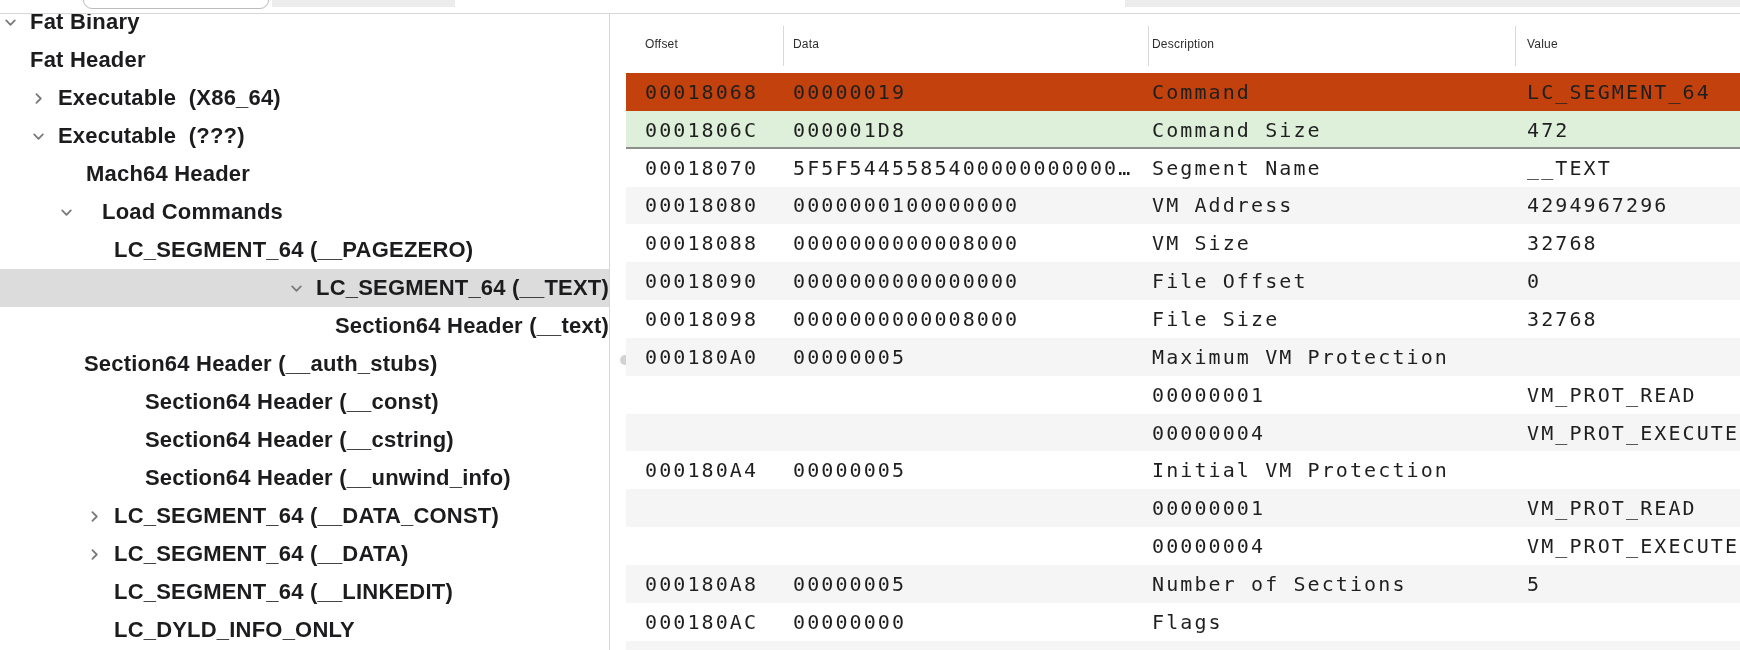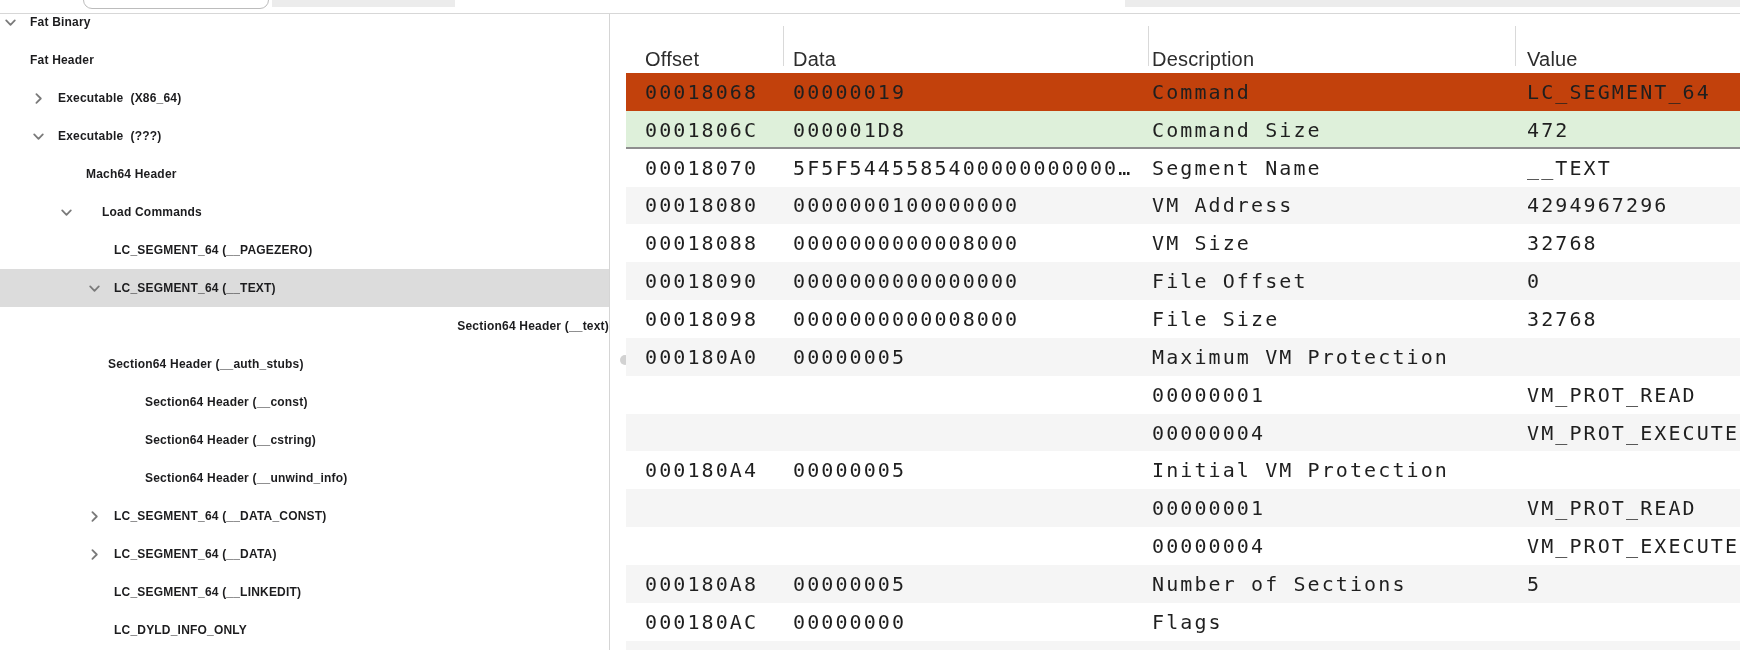--- a/index.html
+++ b/index.html
@@ -17,37 +17,37 @@
   .tb-strip{position:absolute;top:0;height:7px;background:#ececec;}
   .tb-strip.left{left:272px;width:183px;}
   .tb-strip.right{left:1125px;width:615px;}
   .top-divider{position:absolute;left:0;top:13px;width:1740px;height:1px;background:#d7d7d7;}
 
   
   .sidebar{position:absolute;left:0;top:14px;width:609px;height:636px;background:#fff;overflow:hidden;}
   .tree{position:absolute;left:0;top:-11px;width:609px;}
   .tree-row{
     position:relative;height:38px;display:flex;align-items:center;
-    font-size:12px;font-weight:700;color:#1c1c1e;letter-spacing:.2px;white-space:pre;
+    font-size:22px;font-weight:700;color:#1c1c1e;letter-spacing:.2px;white-space:pre;
   }
   .tree-row.selected{background:#dcdcdc;}
   .tree-chevron{
     display:inline-flex;width:27px;margin-left:-27px;justify-content:flex-start;
     align-items:center;flex:0 0 27px;
   }
   .tree-chevron svg{display:block;}
   .splitter-line{position:absolute;left:609px;top:14px;width:1px;height:636px;background:#d5d5d5;}
   .splitter-dot{position:absolute;left:620px;top:355px;width:10px;height:10px;border-radius:50%;background:#d2d2d2;}
 
   
   .content{position:absolute;left:626px;top:14px;width:1114px;height:636px;background:#fff;}
   .thead{position:absolute;left:0;top:0;width:1114px;height:59px;background:#fff;}
   .th{
-    position:absolute;top:16px;height:59px;display:flex;align-items:center;
-    font-size:20px;color:#2d2d2d;letter-spacing:.2px;
+    position:absolute;top:0;height:59px;display:flex;align-items:center;
+    font-size:12px;color:#2d2d2d;letter-spacing:.2px;
   }
   .th.c-offset{left:19px;} .th.c-data{left:167px;}
   .th.c-desc{left:526px;} .th.c-value{left:901px;}
   .th-div{position:absolute;top:12px;width:1px;height:40px;background:#d9d9d9;}
   .th-div.d1{left:157px;} .th-div.d2{left:522px;} .th-div.d3{left:889px;}
 
   .tbody{position:absolute;left:0;top:59px;width:1114px;}
   .trow{
     position:relative;height:37.85px;
     font-family:"DejaVu Sans Mono",monospace;font-size:20px;color:#1f1f1f;
@@ -83,25 +83,25 @@
               <path d="M5.4 3.2 L9.8 7.5 L5.4 11.8" fill="none" stroke="#7a7a7a" stroke-width="1.8" stroke-linecap="round" stroke-linejoin="round"></path>
             </svg></span><span>Executable  (X86_64)</span></div>
         <div class="tree-row" style="padding-left: 58px;"><span class="tree-chevron"><svg width="15" height="15" viewBox="0 0 15 15">
               <path d="M3.2 5.4 L7.5 9.8 L11.8 5.4" fill="none" stroke="#7a7a7a" stroke-width="1.8" stroke-linecap="round" stroke-linejoin="round"></path>
             </svg></span><span>Executable  (???)</span></div>
         <div class="tree-row" style="padding-left: 86px;"><span>Mach64 Header</span></div>
         <div class="tree-row" style="padding-left: 86px; gap: 16px;"><span class="tree-chevron"><svg width="15" height="15" viewBox="0 0 15 15">
               <path d="M3.2 5.4 L7.5 9.8 L11.8 5.4" fill="none" stroke="#7a7a7a" stroke-width="1.8" stroke-linecap="round" stroke-linejoin="round"></path>
             </svg></span><span>Load Commands</span></div>
         <div class="tree-row" style="padding-left: 114px;"><span>LC_SEGMENT_64 (__PAGEZERO)</span></div>
-        <div class="tree-row selected" style="padding-left: 114px;"><span class="tree-chevron"><svg width="15" height="15" viewBox="0 0 15 15">
+        <div class="tree-row selected" style="padding-left: 90px; justify-content: flex-end;"><span class="tree-chevron"><svg width="15" height="15" viewBox="0 0 15 15">
               <path d="M3.2 5.4 L7.5 9.8 L11.8 5.4" fill="none" stroke="#7a7a7a" stroke-width="1.8" stroke-linecap="round" stroke-linejoin="round"></path>
             </svg></span><span>LC_SEGMENT_64 (__TEXT)</span></div>
         <div class="tree-row" style="padding-left: 60px; justify-content: flex-end;"><span>Section64 Header (__text)</span></div>
-        <div class="tree-row" style="padding-left: 108px;"><span>Section64 Header (__auth_stubs)</span></div>
+        <div class="tree-row" style="padding-left: 84px;"><span>Section64 Header (__auth_stubs)</span></div>
         <div class="tree-row" style="padding-left: 145px;"><span>Section64 Header (__const)</span></div>
         <div class="tree-row" style="padding-left: 145px;"><span>Section64 Header (__cstring)</span></div>
         <div class="tree-row" style="padding-left: 145px;"><span>Section64 Header (__unwind_info)</span></div>
         <div class="tree-row" style="padding-left: 114px;"><span class="tree-chevron"><svg width="15" height="15" viewBox="0 0 15 15">
               <path d="M5.4 3.2 L9.8 7.5 L5.4 11.8" fill="none" stroke="#7a7a7a" stroke-width="1.8" stroke-linecap="round" stroke-linejoin="round"></path>
             </svg></span><span>LC_SEGMENT_64 (__DATA_CONST)</span></div>
         <div class="tree-row" style="padding-left: 114px;"><span class="tree-chevron"><svg width="15" height="15" viewBox="0 0 15 15">
               <path d="M5.4 3.2 L9.8 7.5 L5.4 11.8" fill="none" stroke="#7a7a7a" stroke-width="1.8" stroke-linecap="round" stroke-linejoin="round"></path>
             </svg></span><span>LC_SEGMENT_64 (__DATA)</span></div>
         <div class="tree-row" style="padding-left: 114px;"><span>LC_SEGMENT_64 (__LINKEDIT)</span></div>

